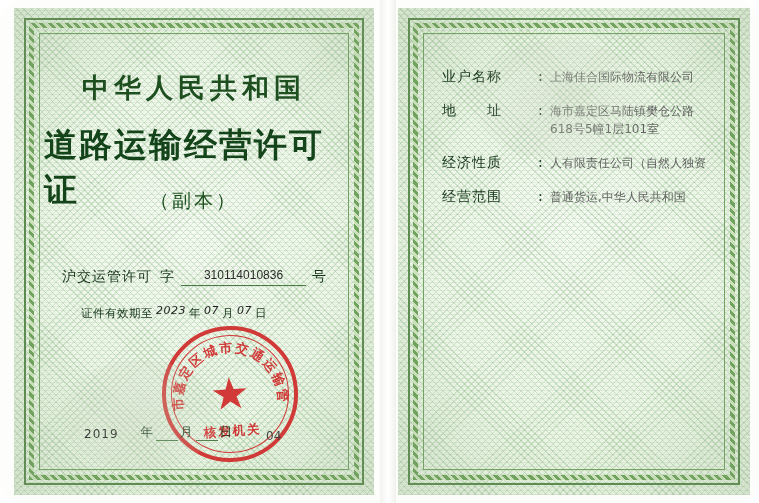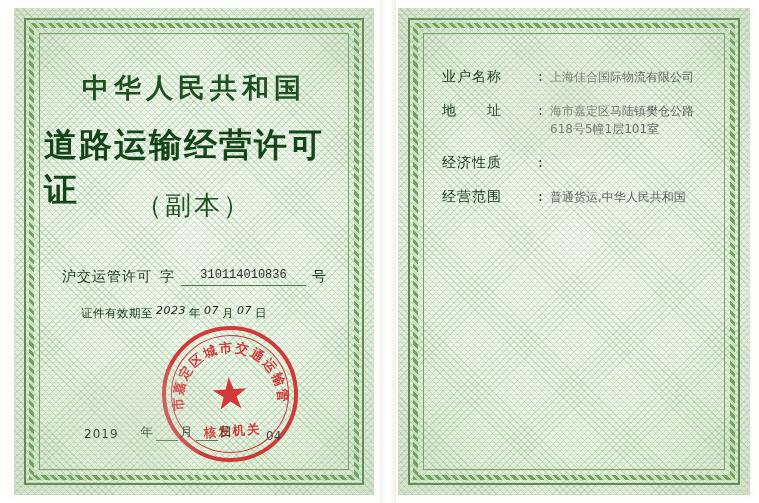--- a/index.html
+++ b/index.html
@@ -105,40 +105,40 @@
     font-weight: bold;
     letter-spacing: 2px;
     color: #14441a;
   }
   .cn-sub {
     position: absolute;
     left: 0; right: 0;
     top: 150px;
     text-align: center;
     font-family: "DejaVu Serif", serif;
-    font-size: 26px;
+    font-size: 19px;
     letter-spacing: 3px;
     color: #1d4f1f;
   }
 
   .lic-line {
     position: absolute;
     left: 18px;
     right: 18px;
     top: 230px;
     display: flex;
     font-family: "DejaVu Serif", serif;
     font-size: 14px;
     color: #16351a;
   }
   .lic-line .lbl { white-space: nowrap; letter-spacing: 1px; }
   .lic-line .num {
     flex: 1;
     text-align: center;
-    font-family: Liberation Mono, monospace;
+    font-family: Liberation Sans, sans-serif;
     font-size: 12px;
     color: #2a2a2a;
     border-bottom: 1px solid #4b7a44;
     margin: 0 6px;
     padding-bottom: 1px;
   }
   .lic-line .tail { white-space: nowrap; }
 
   .valid-line {
     position: absolute;
@@ -383,20 +383,21 @@
           <span class="f-colon">:</span>
           <span class="f-value">
             <span class="l2">海市嘉定区马陆镇樊仓公路</span>
             <span class="l2">618号5幢1层101室</span>
           </span>
         </div>
 
         <div class="field">
           <span class="f-label">经济性质</span>
           <span class="f-colon">:</span>
+          <span class="f-value">人有限责任公司（自然人独资</span>
         </div>
 
         <div class="field">
           <span class="f-label">经营范围</span>
           <span class="f-colon">:</span>
           <span class="f-value">普通货运,中华人民共和国</span>
         </div>
 
       </div>
     </div>

